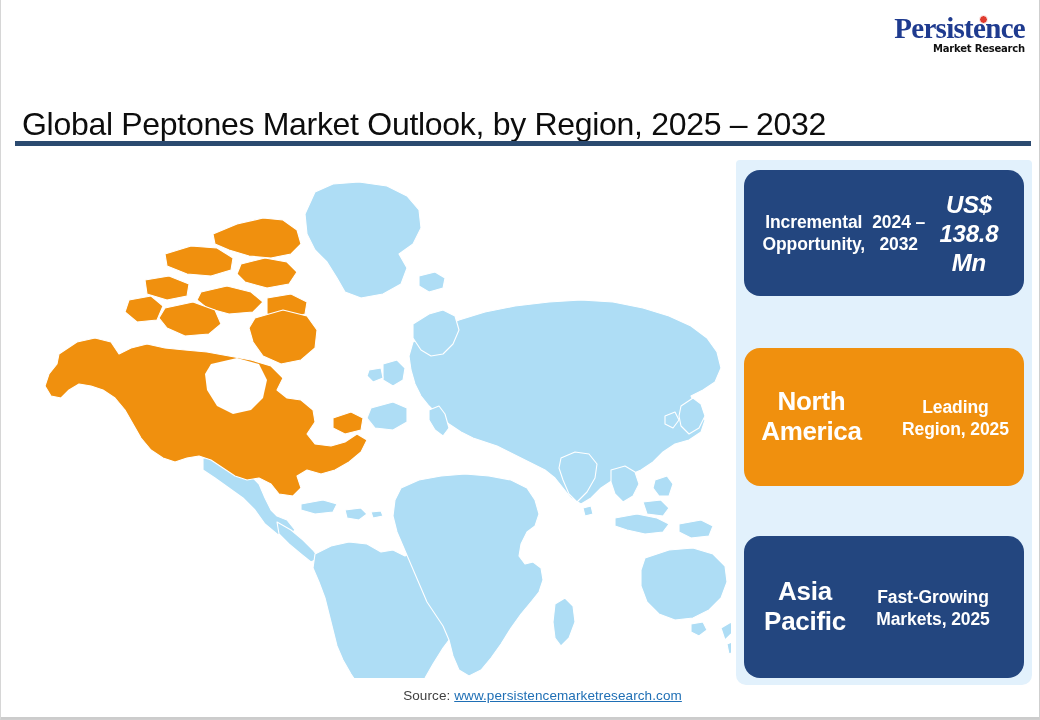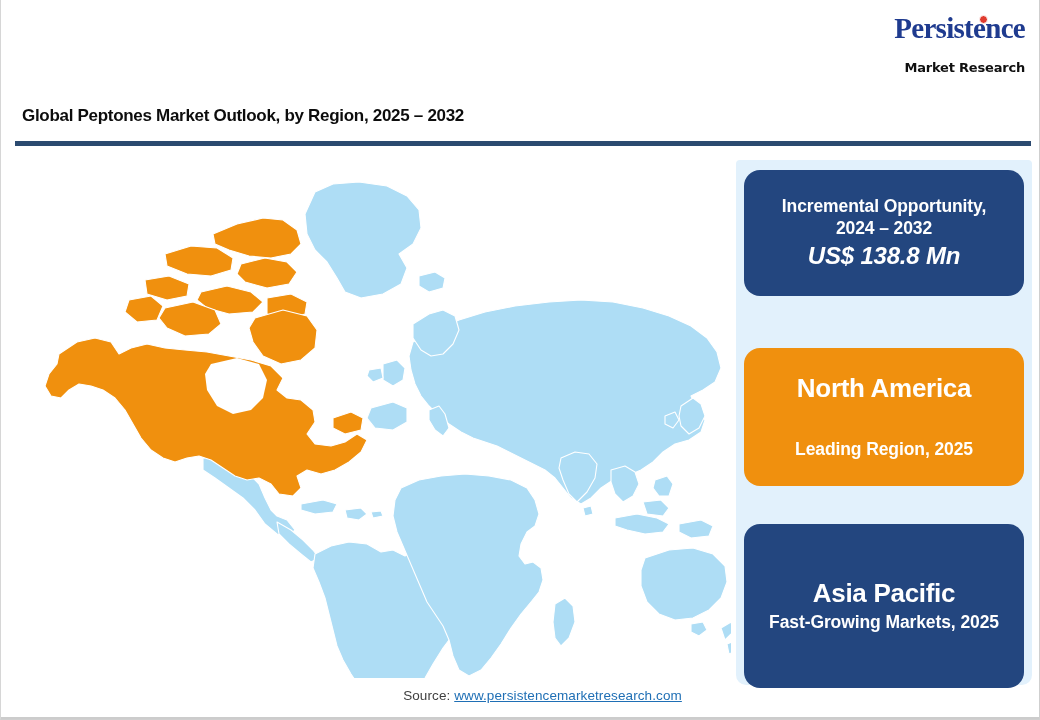--- a/index.html
+++ b/index.html
@@ -47,37 +47,37 @@
     top: 1px;
     left: 85px;
     width: 9px;
     height: 9px;
     border-radius: 50%;
     background: #e03b2f;
     border: 1.5px solid #ffffff;
   }
   #logo-subtitle {
     display: block;
-    margin-top: 18px;
+    margin-top: 1px;
     font-family: "DejaVu Sans", sans-serif;
     font-weight: bold;
-    font-size: 13px;
+    font-size: 10px;
     letter-spacing: -0.2px;
     color: #101010;
   }
 
   
   #page-title {
     position: absolute;
     top: 106px;
     left: 21px;
     width: 900px;
     font-family: "Liberation Sans", sans-serif;
-    font-weight: bold;
-    font-size: 17px;
+    font-weight: normal;
+    font-size: 32px;
     letter-spacing: -0.3px;
     color: #0d0d0d;
     white-space: nowrap;
   }
   #title-rule {
     position: absolute;
     top: 141px;
     left: 14px;
     width: 1016px;
     height: 5px;
@@ -104,32 +104,31 @@
     background: #e2f1fc;
     border-radius: 4px 4px 10px 10px;
   }
 
   .info-card {
     position: absolute;
     left: 8px;
     width: 280px;
     border-radius: 16px;
     display: flex;
-    flex-direction: column;
     align-items: center;
     justify-content: center;
     text-align: center;
     padding: 6px 12px;
   }
   .card-navy  { background: #23467f; }
   .card-orange{ background: #f0900e; }
 
   #card-incremental { top: 10px;  height: 126px; }
   #card-leading     { top: 188px; height: 138px; gap: 32px; }
-  #card-growing     { top: 364px; height: 164px; }
+  #card-growing     { top: 376px; height: 142px; }
 
   .card-line-sm {
     color: #ffffff;
     font-size: 17.5px;
     font-weight: bold;
     line-height: 1.28;
     letter-spacing: -0.1px;
   }
   .card-line-lg {
     color: #ffffff;

